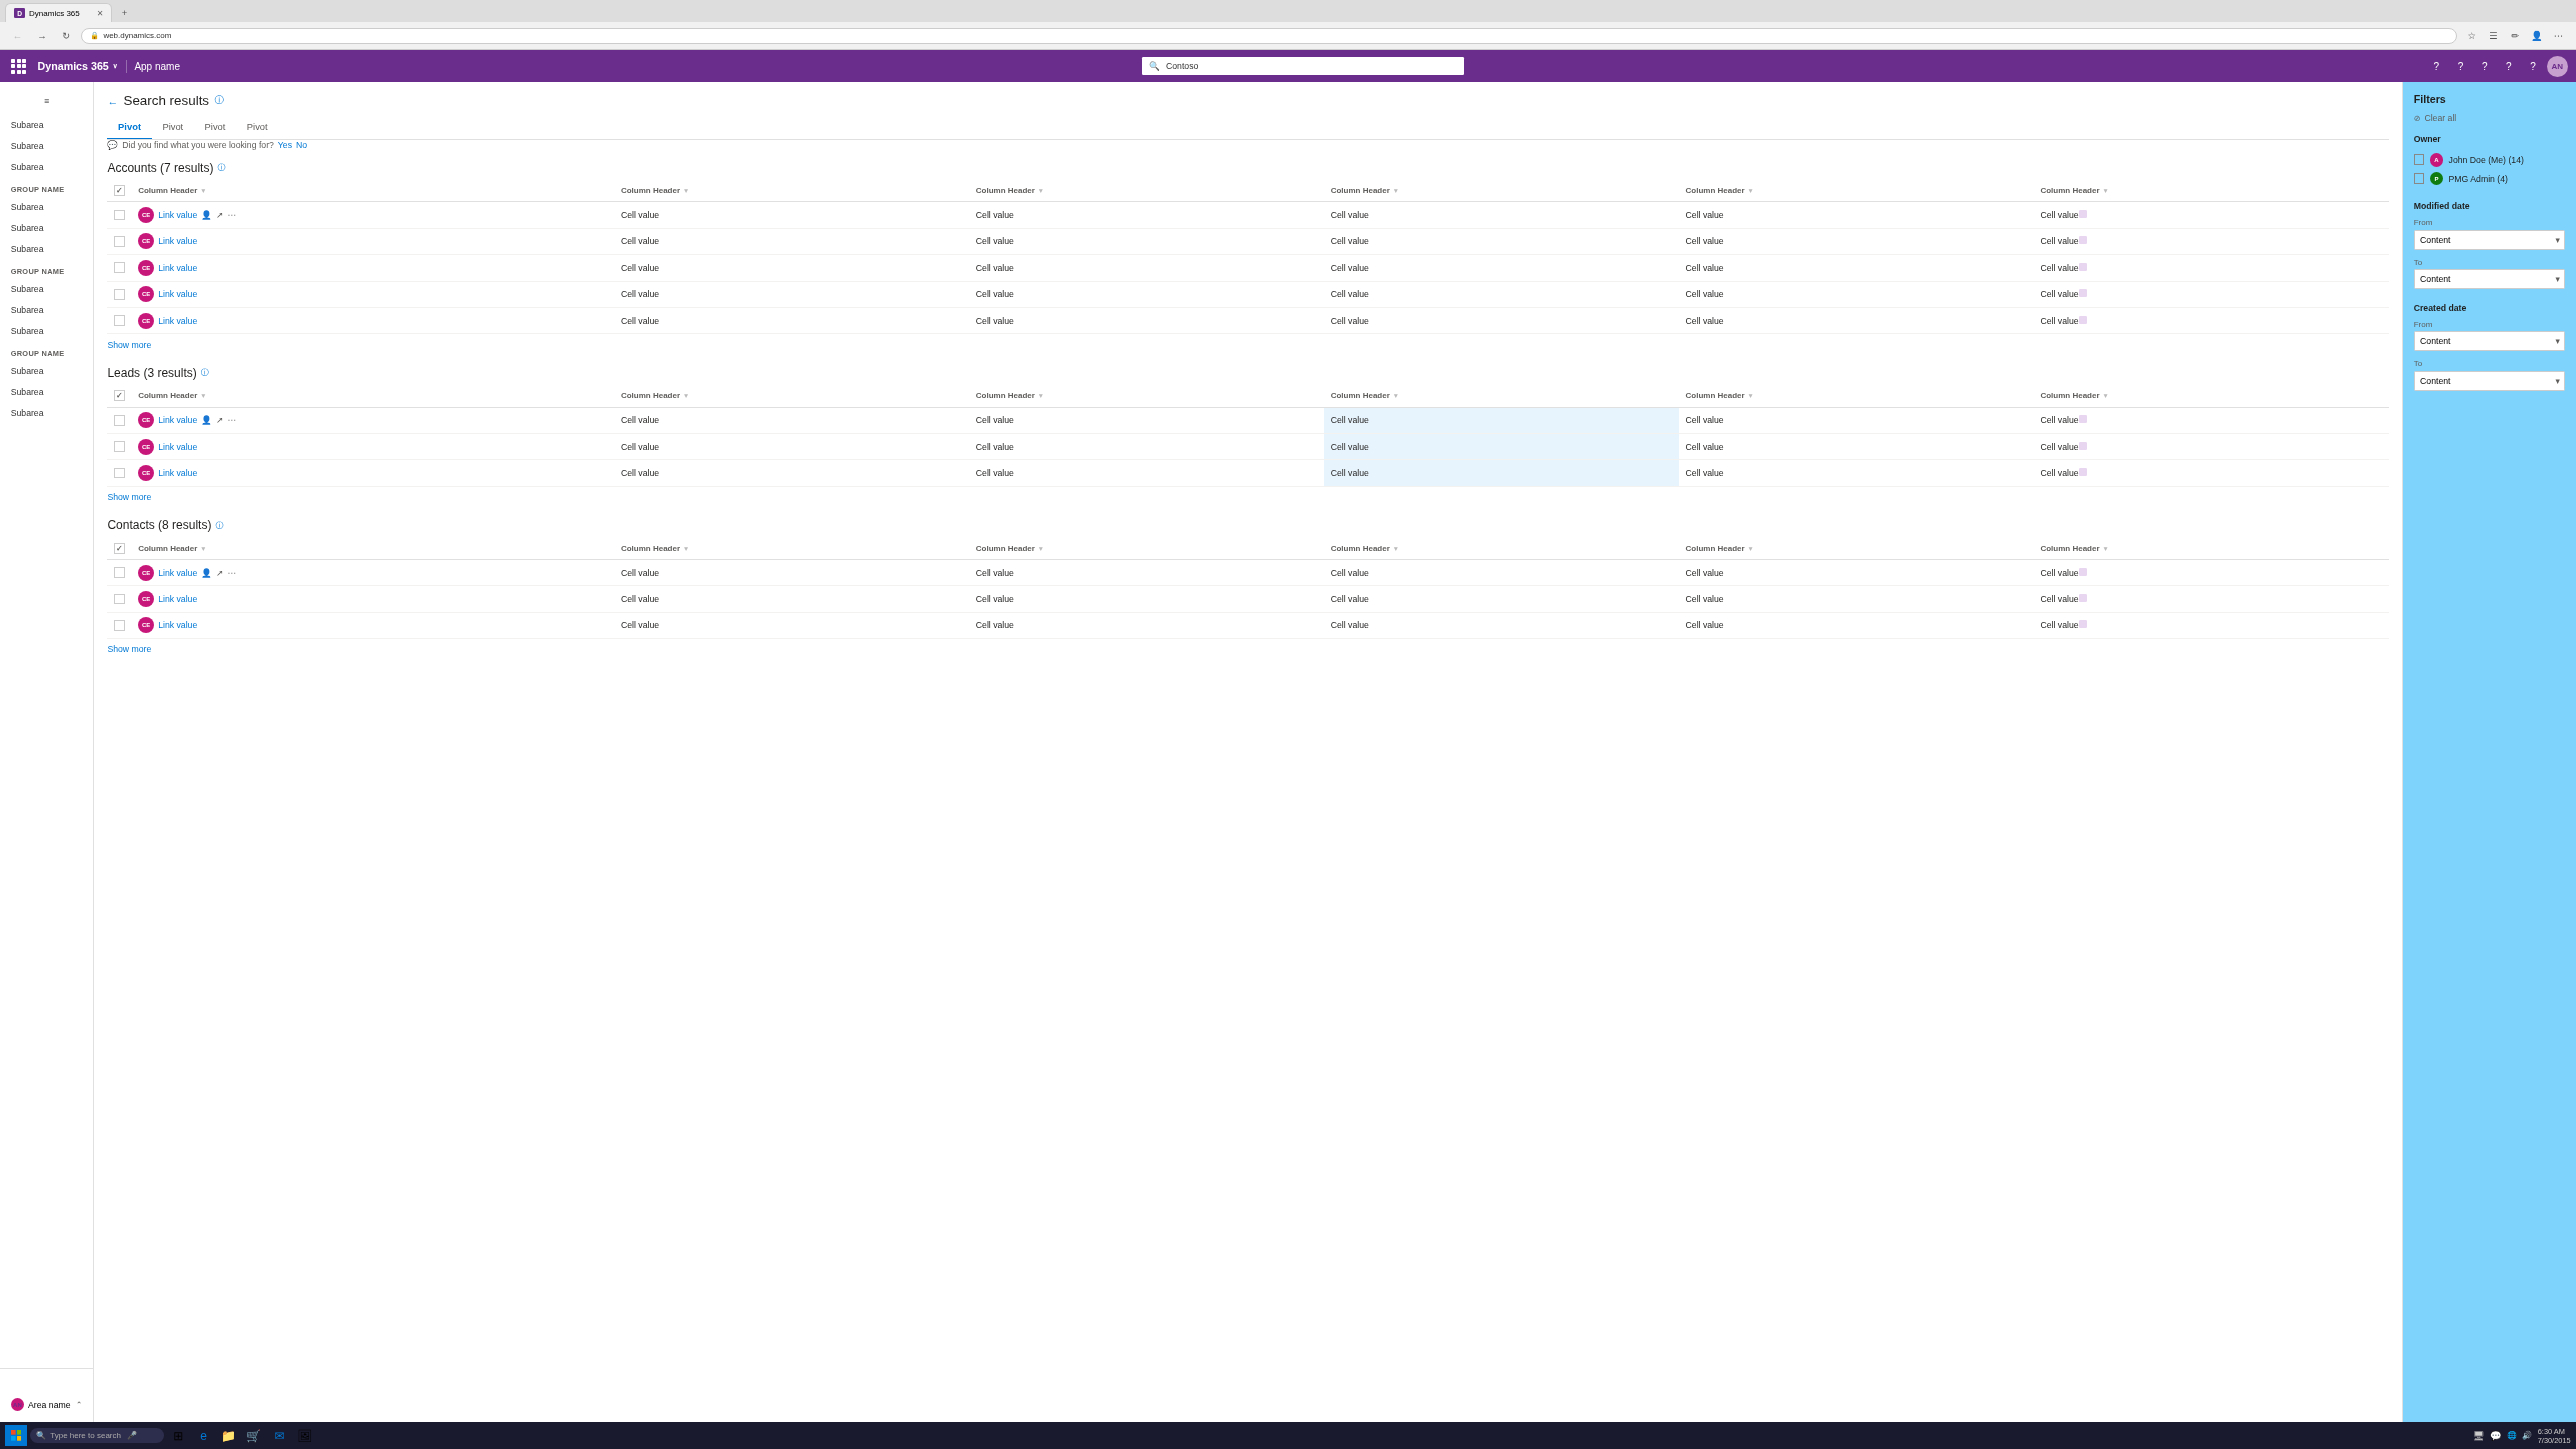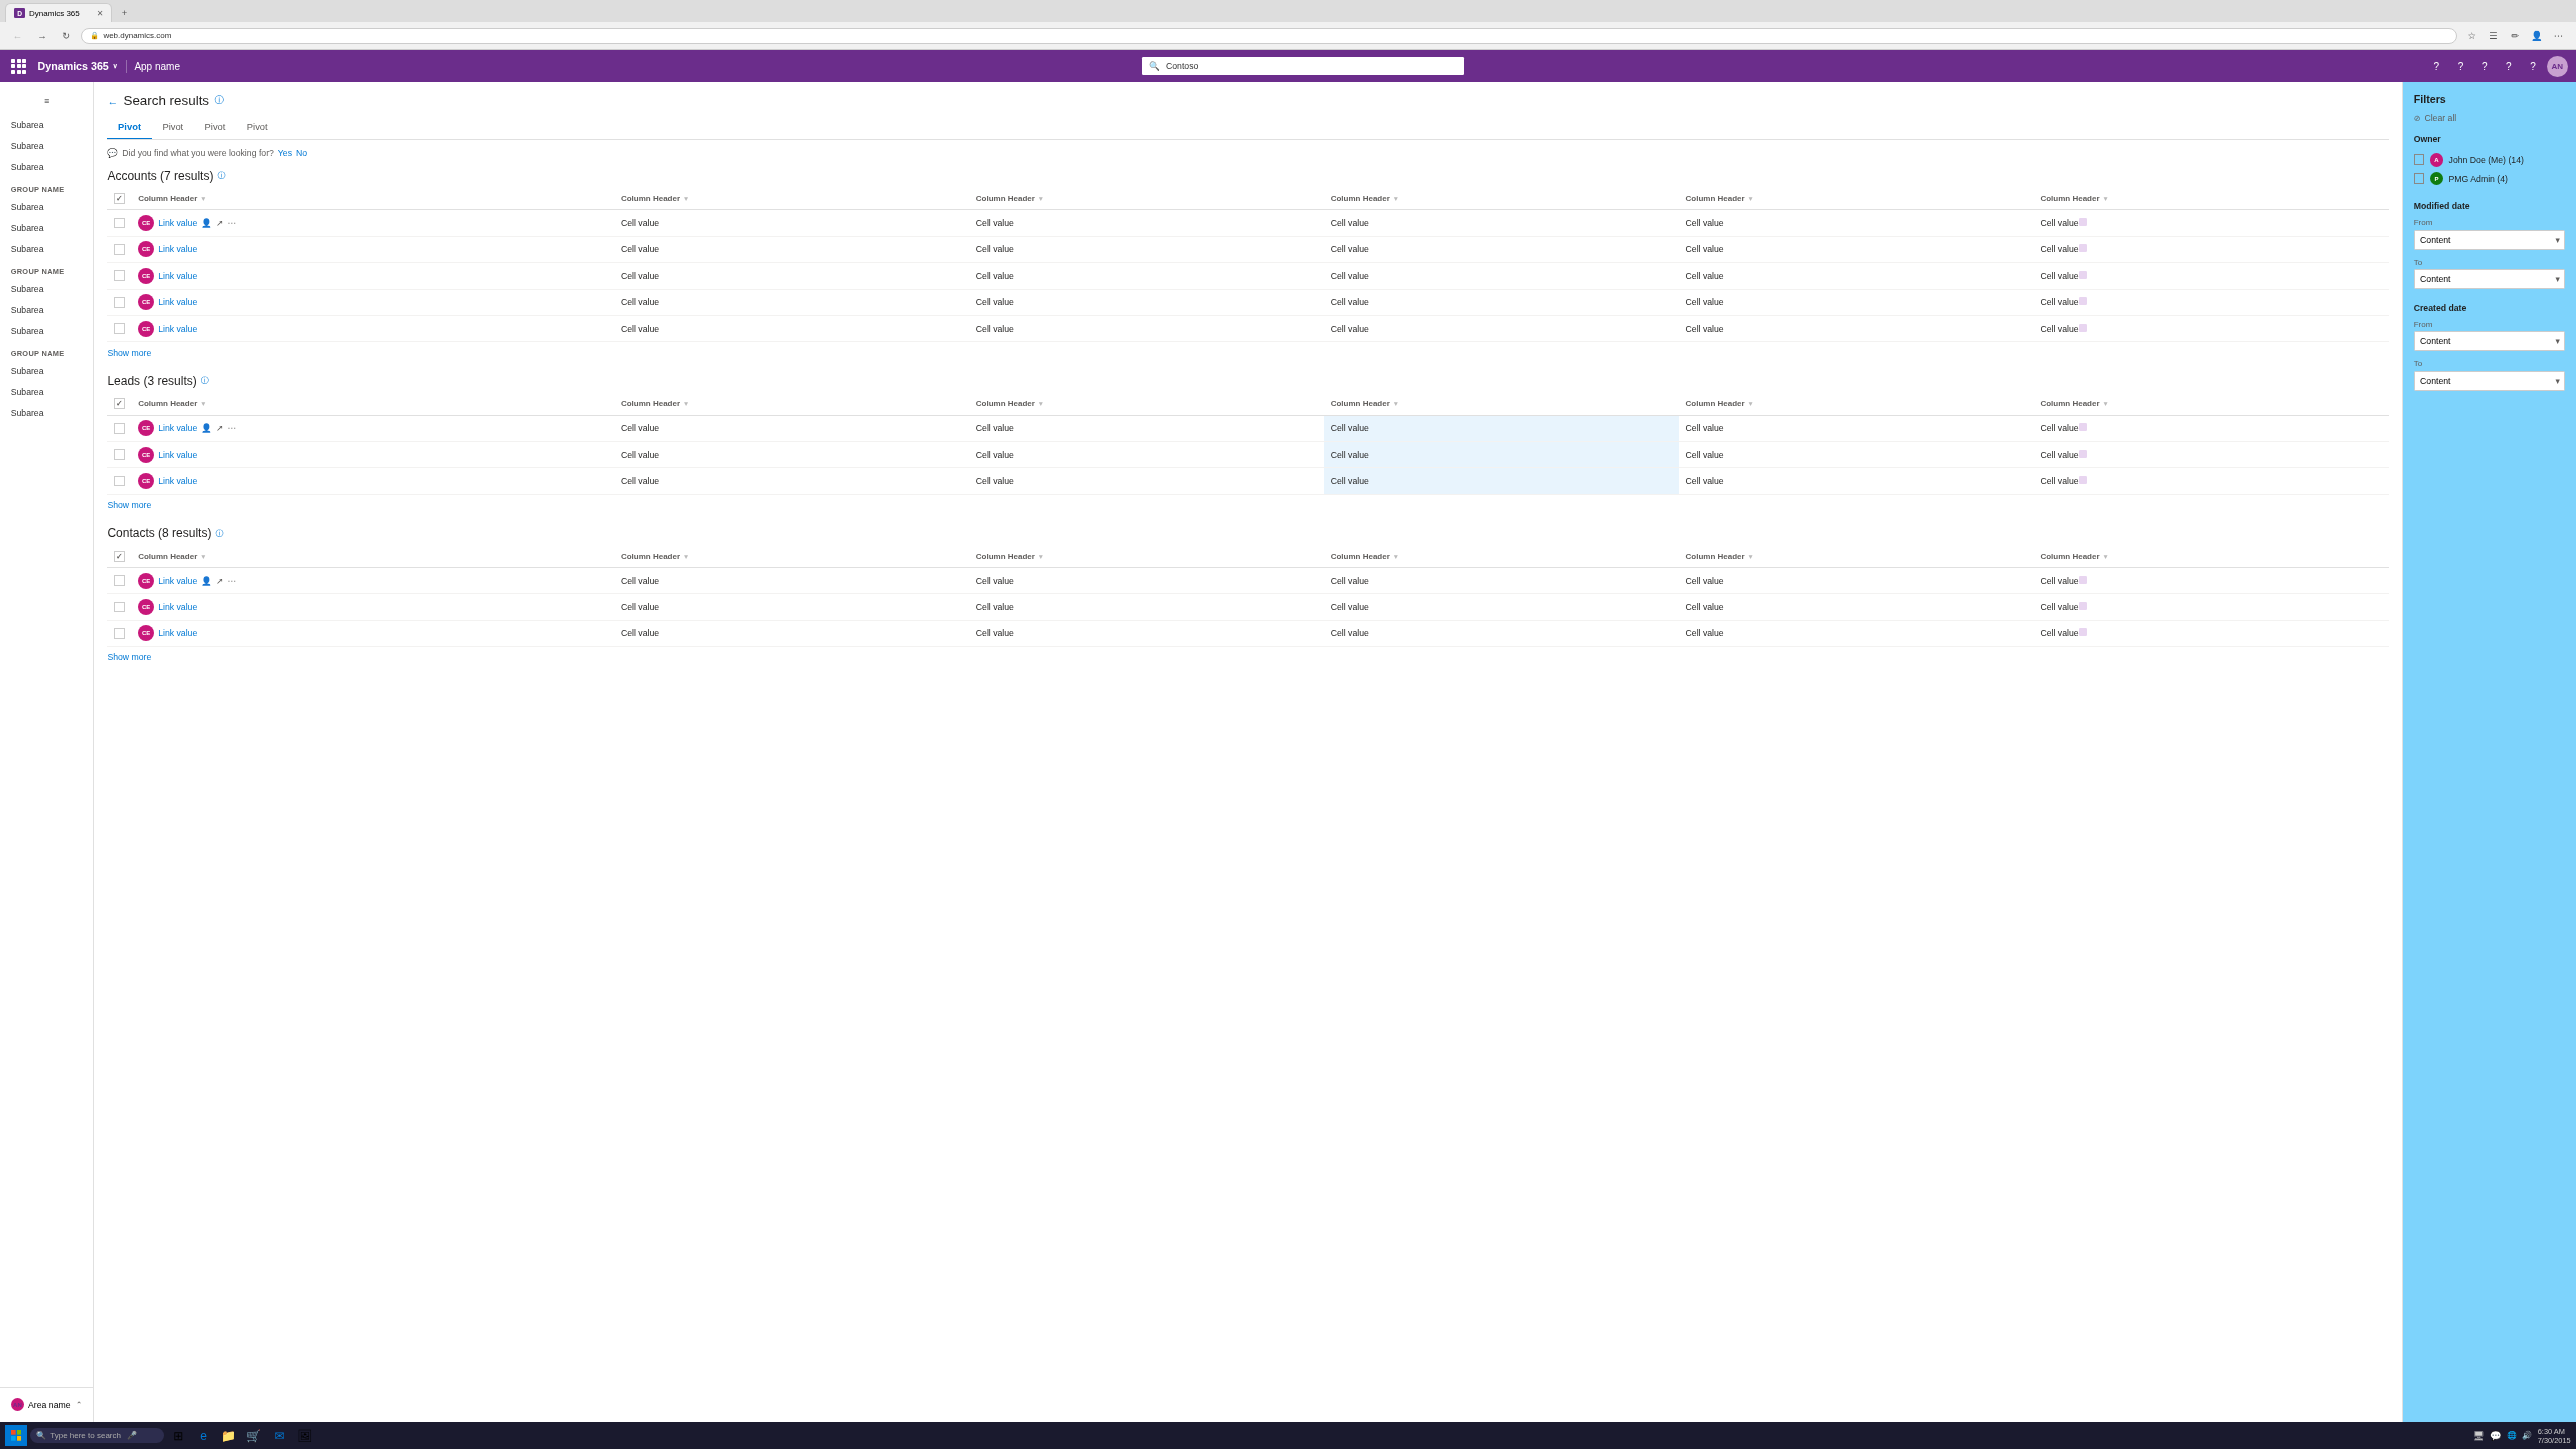--- a/index.html
+++ b/index.html
@@ -52,21 +52,21 @@
     .sidebar-group-name { padding: 8px 10.7px 2.7px; font-size: 7.4px; font-weight: 600; color: #605e5c; text-transform: uppercase; letter-spacing: 0.3px; }
 
     
     .search-results { flex: 1; padding: 10.7px 13.4px; overflow-y: auto; background: white; }
     .results-header { display: flex; align-items: center; gap: 5.4px; margin-bottom: 8px; }
     .back-btn { color: #0078d4; cursor: pointer; font-size: 10.7px; }
     .results-title { font-size: 13.4px; font-weight: 400; color: #201f1e; }
     .info-icon { color: #0078d4; cursor: pointer; font-size: 9.4px; }
 
     
-    .pivot-tabs { display: flex; gap: 0; margin-bottom: 8px; border-bottom: 0.7px solid #e0e0e0; }
+    .pivot-tabs { display: flex; gap: 0; border-bottom: 0.7px solid #e0e0e0; }
     .pivot-tab { padding: 5.4px 10.7px; cursor: pointer; font-size: 9.4px; color: #605e5c; border-bottom: 1.3px solid transparent; }
     .pivot-tab.active { color: #0078d4; border-bottom-color: #0078d4; font-weight: 600; }
 
     
     .feedback-bar { display: flex; align-items: center; gap: 4px; margin-bottom: 10.7px; font-size: 8.7px; color: #605e5c; }
     .feedback-link { color: #0078d4; cursor: pointer; text-decoration: none; }
 
     
     .result-section { margin-bottom: 16px; }
     .section-header { display: flex; align-items: center; gap: 4px; margin-bottom: 5.4px; }
@@ -196,21 +196,21 @@
       <div class="sidebar-item">Subarea</div>
       <div class="sidebar-item">Subarea</div>
       <div class="sidebar-group-name">Group name</div>
       <div class="sidebar-item">Subarea</div>
       <div class="sidebar-item">Subarea</div>
       <div class="sidebar-item">Subarea</div>
       <div class="sidebar-group-name">Group name</div>
       <div class="sidebar-item">Subarea</div>
       <div class="sidebar-item">Subarea</div>
       <div class="sidebar-item">Subarea</div>
-      <div style="margin-top:auto; border-top:0.7px solid #e0e0e0; padding-top:4px;">
+      <div style="margin-top:auto; border-top:0.7px solid #e0e0e0; padding-top:23px;">
         <div style="display:flex;align-items:center;gap:4px;padding:5.4px 10.7px;cursor:pointer;">
           <div class="user-avatar" style="width:13.4px;height:13.4px;font-size:6px;background:#c8177a;">AN</div>
           <span>Area name</span>
           <span style="margin-left:auto;color:#605e5c;font-size:7.4px;">⌃</span>
         </div>
       </div>
     </div>
 
     <div class="search-results">
       <div class="results-header">

